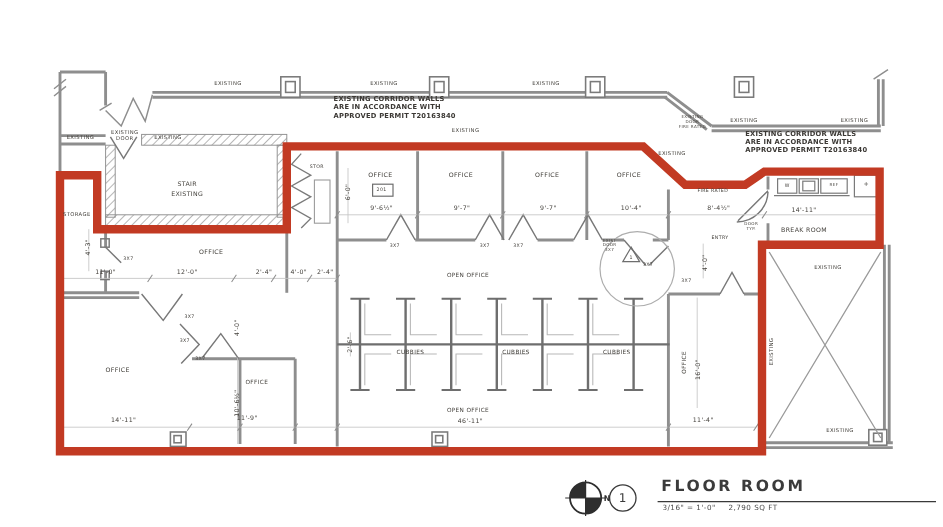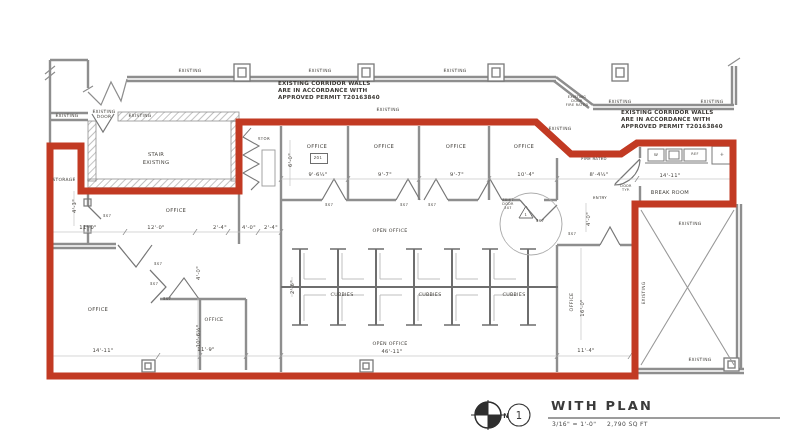--- a/index.html
+++ b/index.html
@@ -221,17 +221,17 @@
 <span class="t s3 c" style="left:577px;top:102px">DOOR</span>
 <span class="t s3 c" style="left:577px;top:106px">FIRE RATED</span>
 <span class="t s35 c" style="left:526px;top:215px">1</span>
 
 <span class="t s35 c" style="left:656px;top:155px">W</span>
 <span class="t s3 c" style="left:695px;top:155px">REF</span>
 <span class="t s5 c" style="left:722px;top:155px">+</span>
 
 <span class="t north c" style="left:506px;top:416px">N</span>
 <span class="t bubble c" style="left:519px;top:416px">1</span>
-<span class="t title" style="left:551px;top:399px">WITH PLAN</span>
+<span class="t title" style="left:551px;top:399px">FLOOR ROOM</span>
 <span class="t tb-small" style="left:552px;top:421px">3/16" = 1'-0"</span>
 <span class="t tb-small" style="left:607px;top:421px">2,790 SQ FT</span>
 
 </div>
 
 </body></html>

